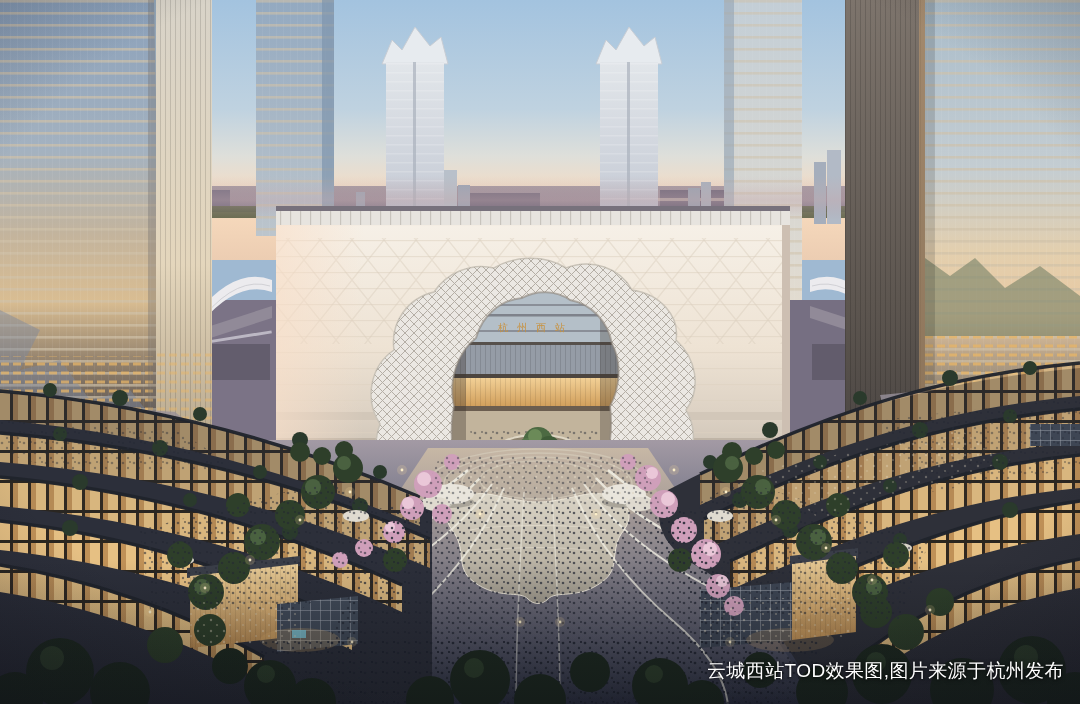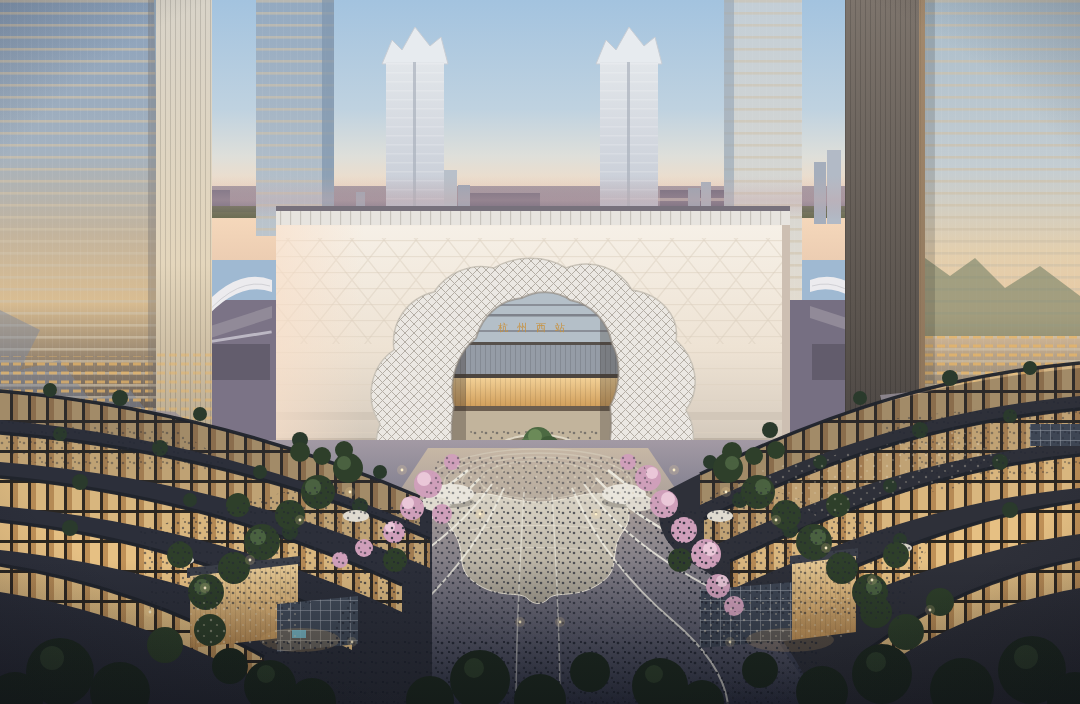--- a/index.html
+++ b/index.html
@@ -615,13 +615,14 @@
             <circle cx="876" cy="662" r="10"></circle>
             <circle cx="1026" cy="657" r="12"></circle>
     </g>
   </g>
 
   <rect x="0" y="560" width="1080" height="144" fill="url(#bottomShade)"></rect>
   <rect x="0" y="0" width="1080" height="704" fill="url(#vignR)"></rect>
   </g>
 </svg>
 
+<div class="caption">云城西站TOD效果图,图片来源于杭州发布</div>
 </div>
 
 </body></html>

